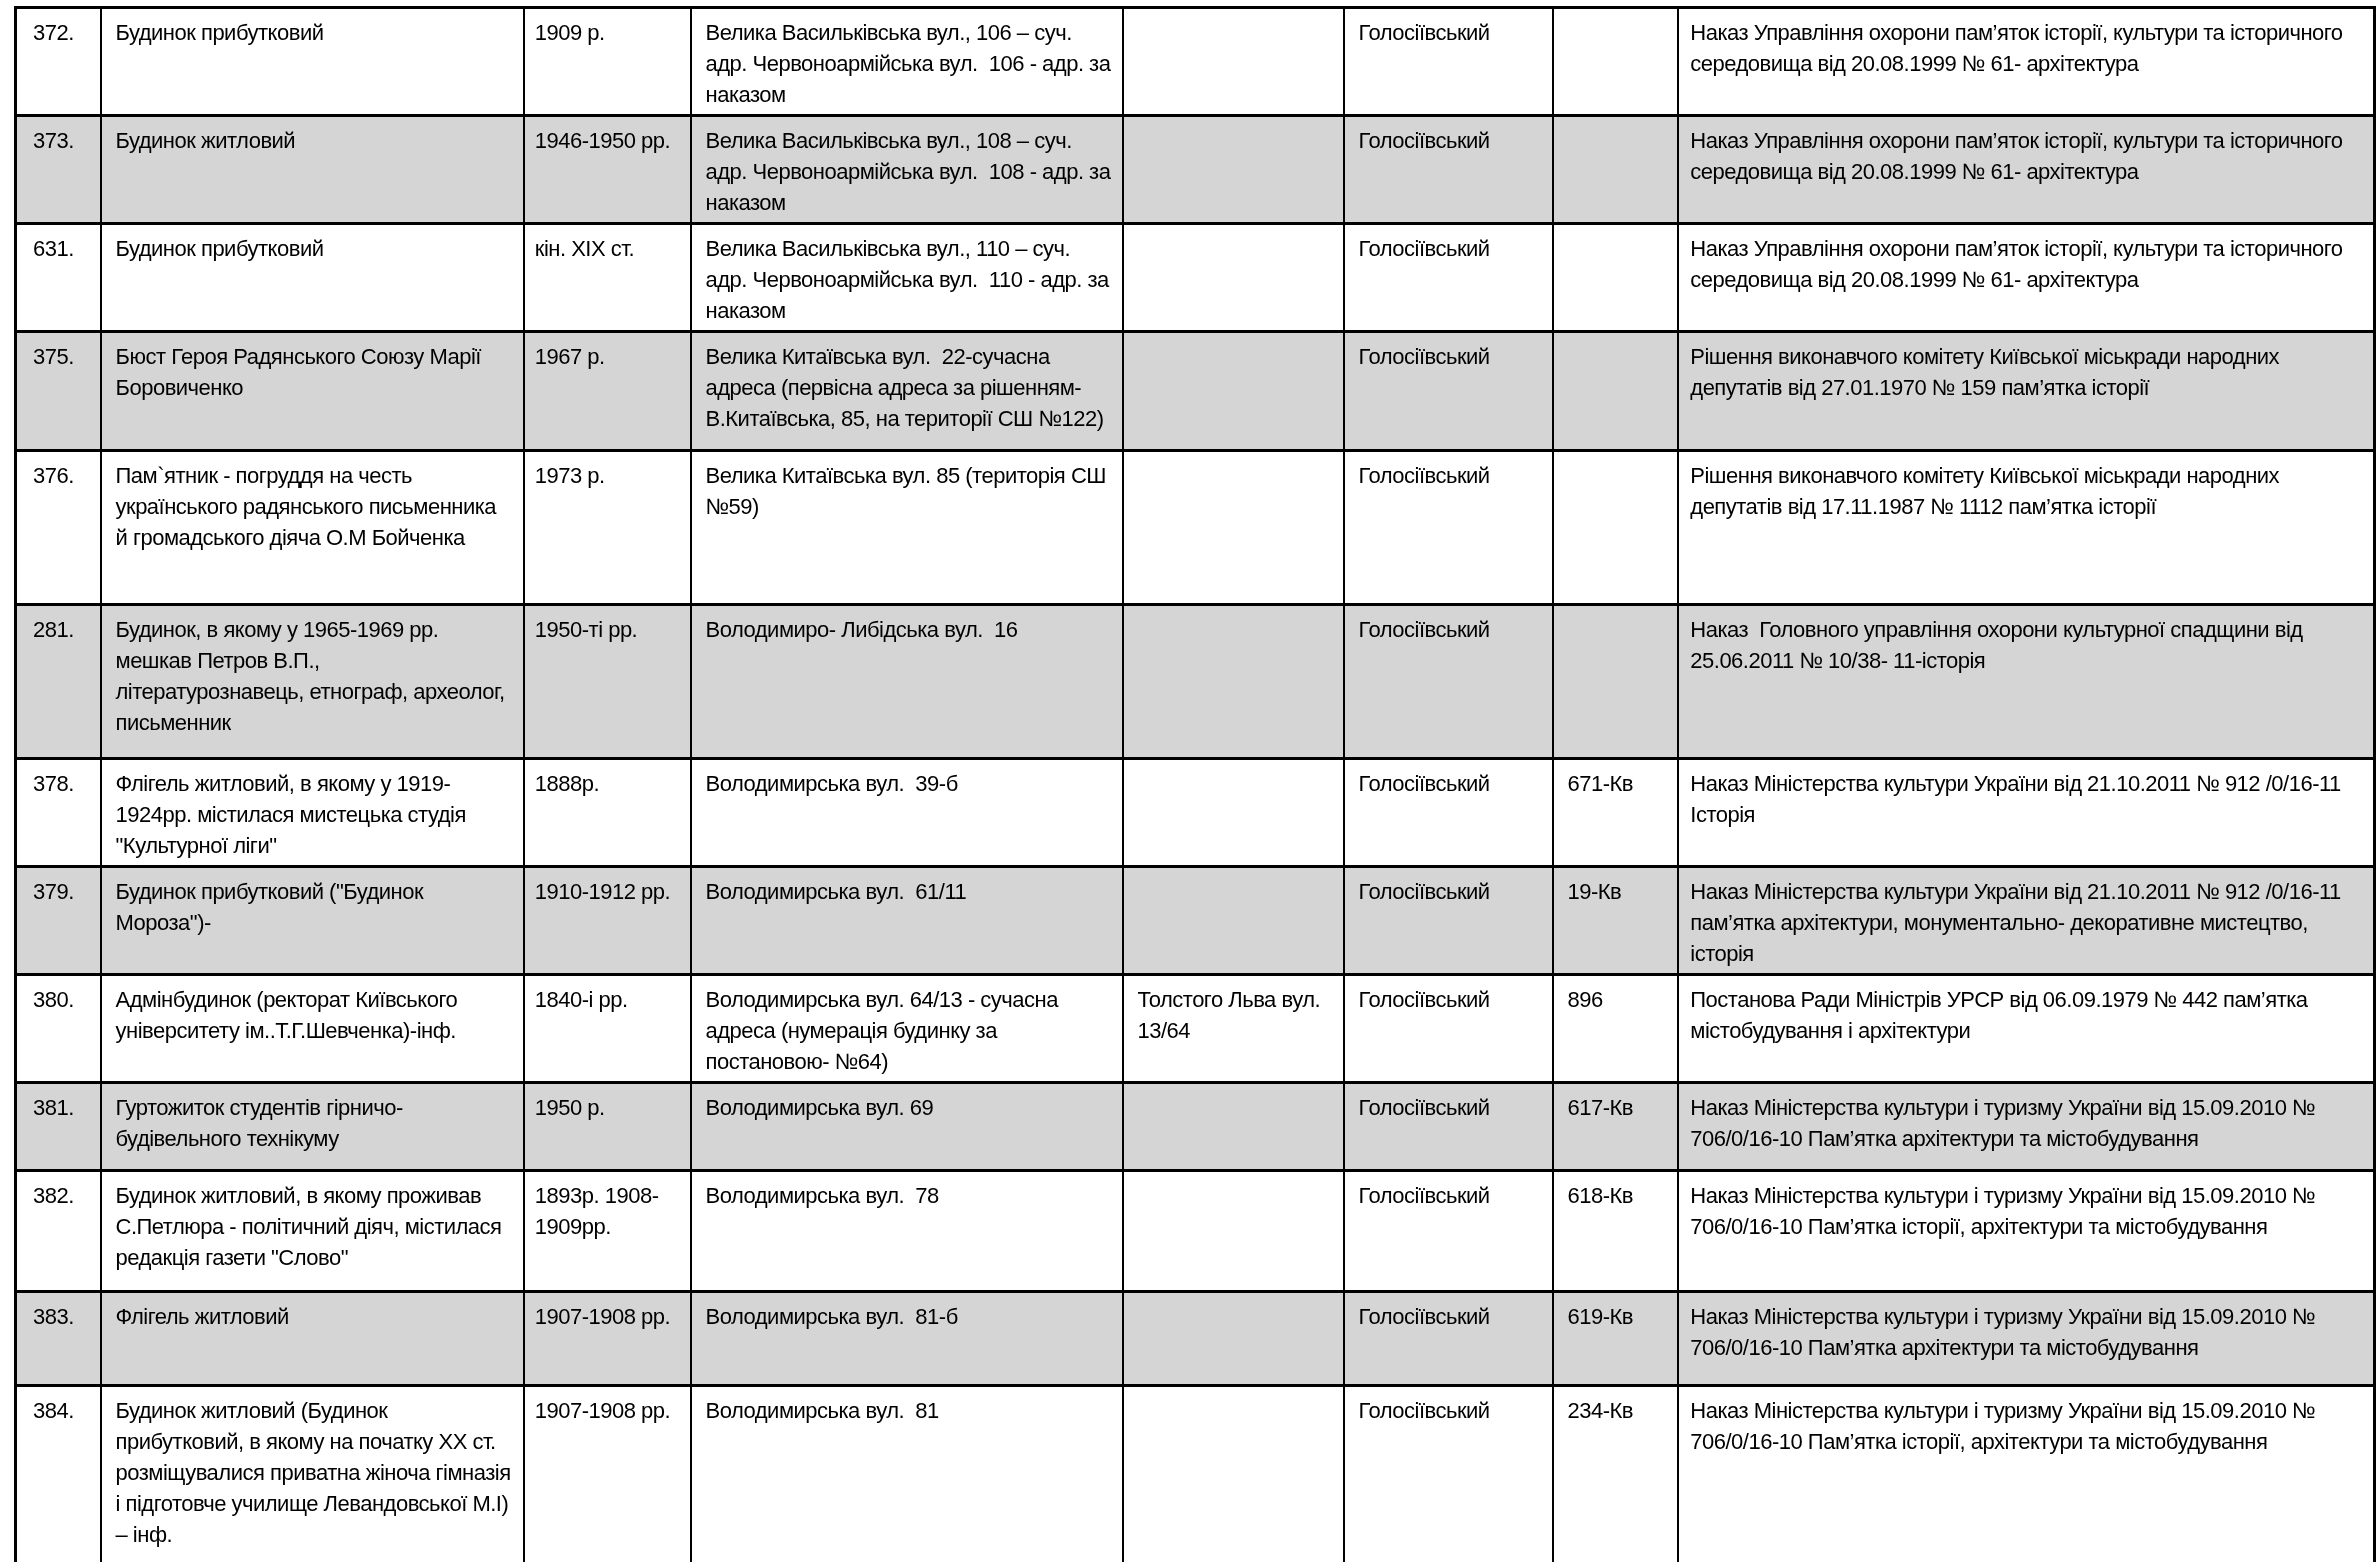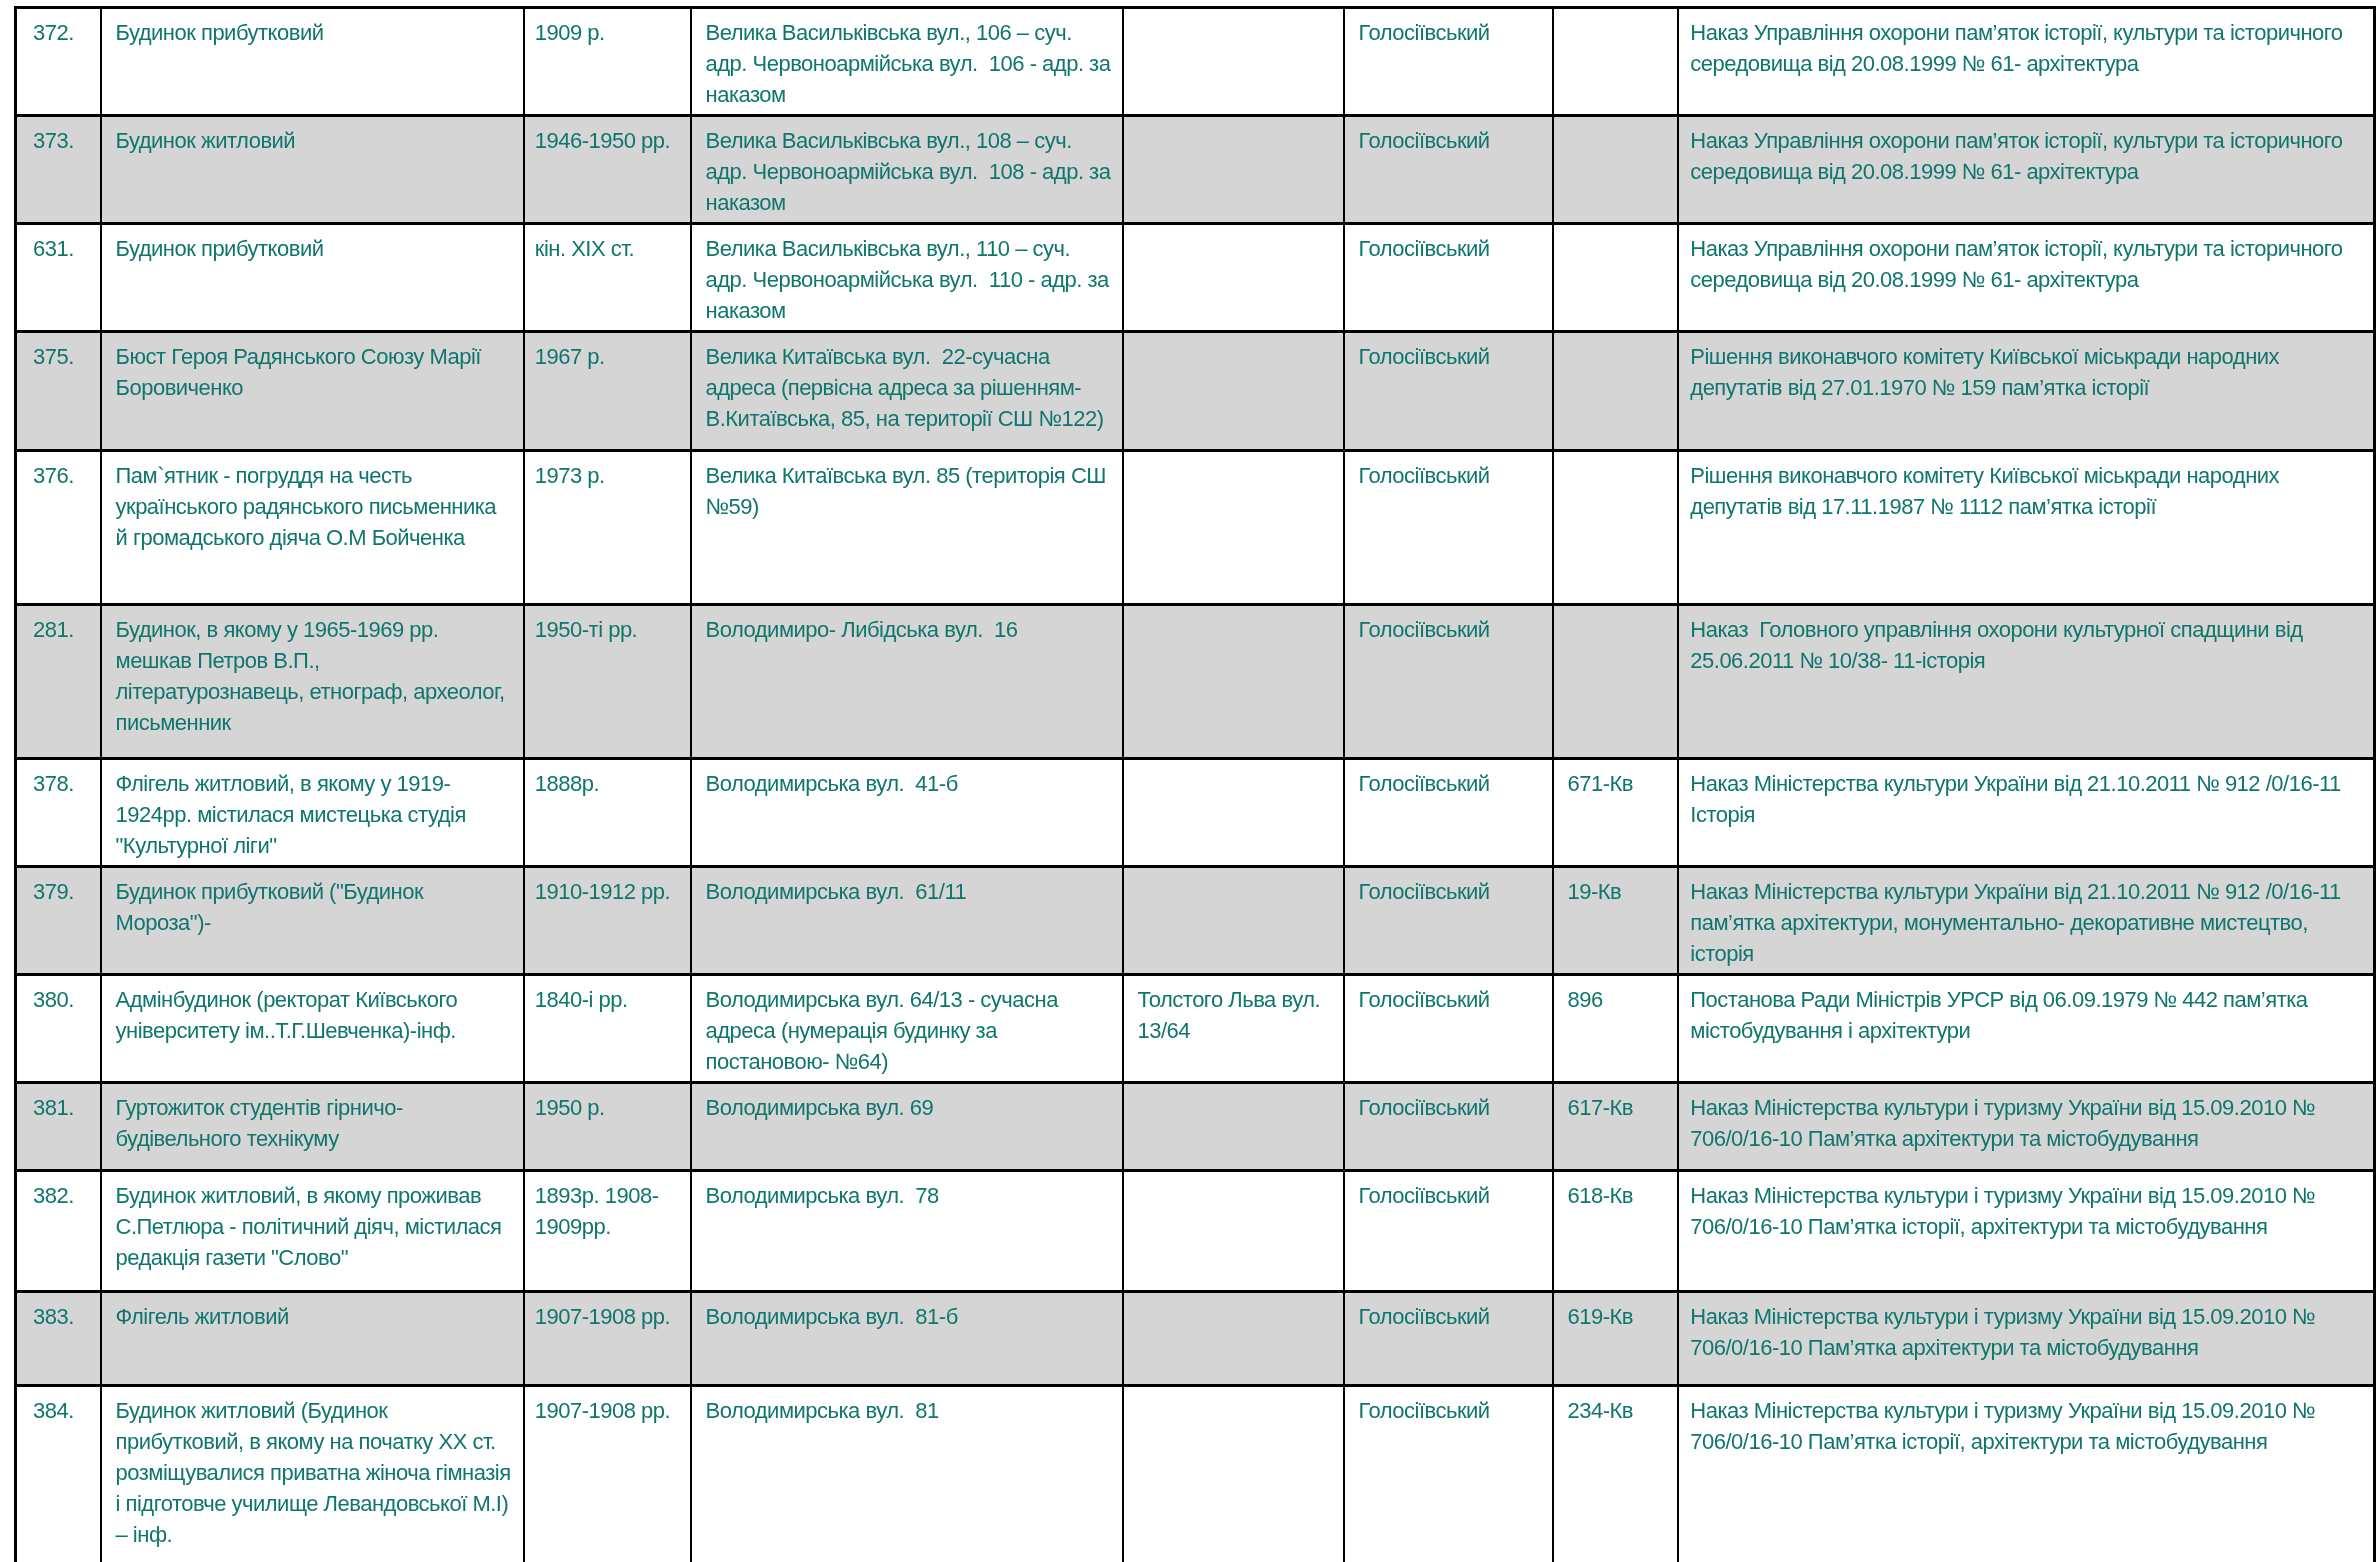--- a/index.html
+++ b/index.html
@@ -1,18 +1,18 @@
 <!DOCTYPE html>
 <html style="font-size:12px"><head>
 <meta charset="utf-8">
 <style>
   html,body { margin:0; padding:0; background:#ffffff; }
   .page {
     position:relative; width:2377px; height:1562px; background:#ffffff;
-    font-family:"Liberation Sans", sans-serif; color:#0f766e;
+    font-family:"Liberation Sans", sans-serif; color:#000000;
   }
   table.registry {
     position:absolute; left:13.5px; top:6px; width:2359px;
     border-collapse:collapse; table-layout:fixed;
     border:3.8px solid #000;
   }
   td {
     border:2.3px solid #000;
     border-top-width:3.8px; border-bottom-width:3.8px;
     vertical-align:top;
@@ -99,21 +99,21 @@
         <td>Володимиро- Либідська вул.  16</td>
         <td></td>
         <td>Голосіївський</td>
         <td></td>
         <td class="ord">Наказ  Головного управління охорони культурної спадщини від 25.06.2011 № 10/38- 11-історія</td>
       </tr>
       <tr style="height:106px">
         <td class="num">378.</td>
         <td>Флігель житловий, в якому у 1919-1924рр. містилася мистецька студія "Культурної ліги"</td>
         <td class="date">1888р.</td>
-        <td>Володимирська вул.  41-б</td>
+        <td>Володимирська вул.  39-б</td>
         <td></td>
         <td>Голосіївський</td>
         <td>671-Кв</td>
         <td class="ord">Наказ Міністерства культури України від 21.10.2011 № 912 /0/16-11 Історія</td>
       </tr>
       <tr class="g" style="height:94px">
         <td class="num">379.</td>
         <td>Будинок прибутковий ("Будинок Мороза")-</td>
         <td class="date">1910-1912 рр.</td>
         <td>Володимирська вул.  61/11</td>

